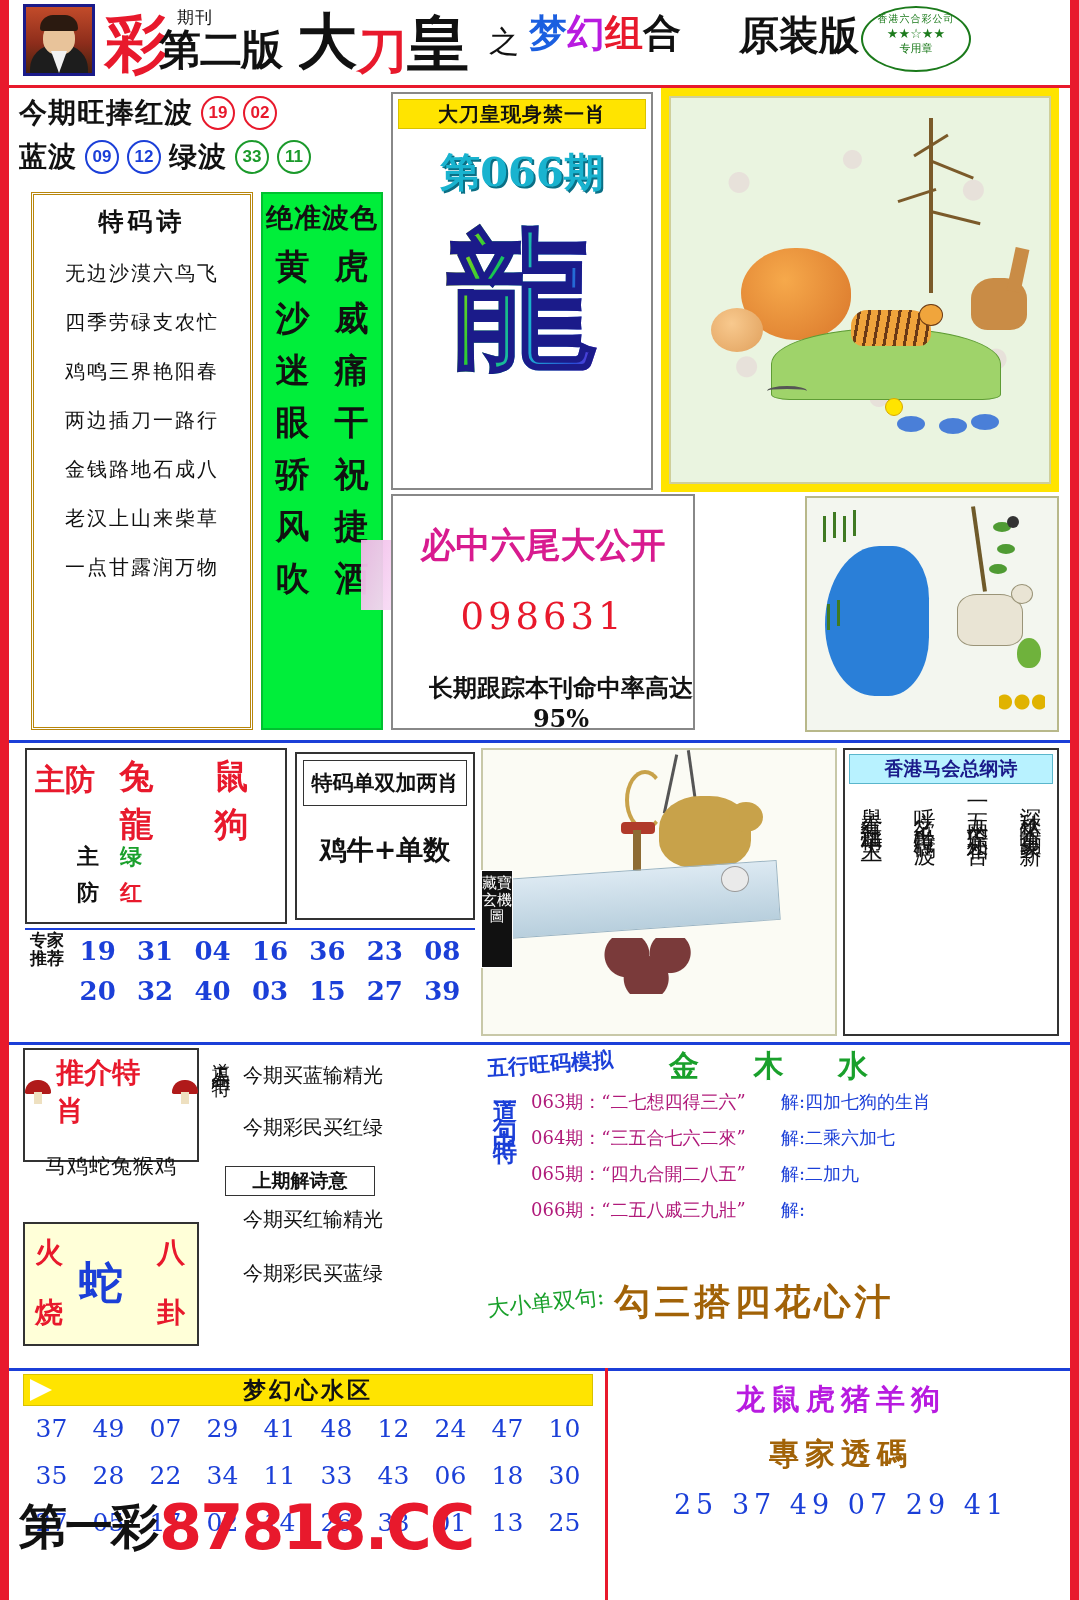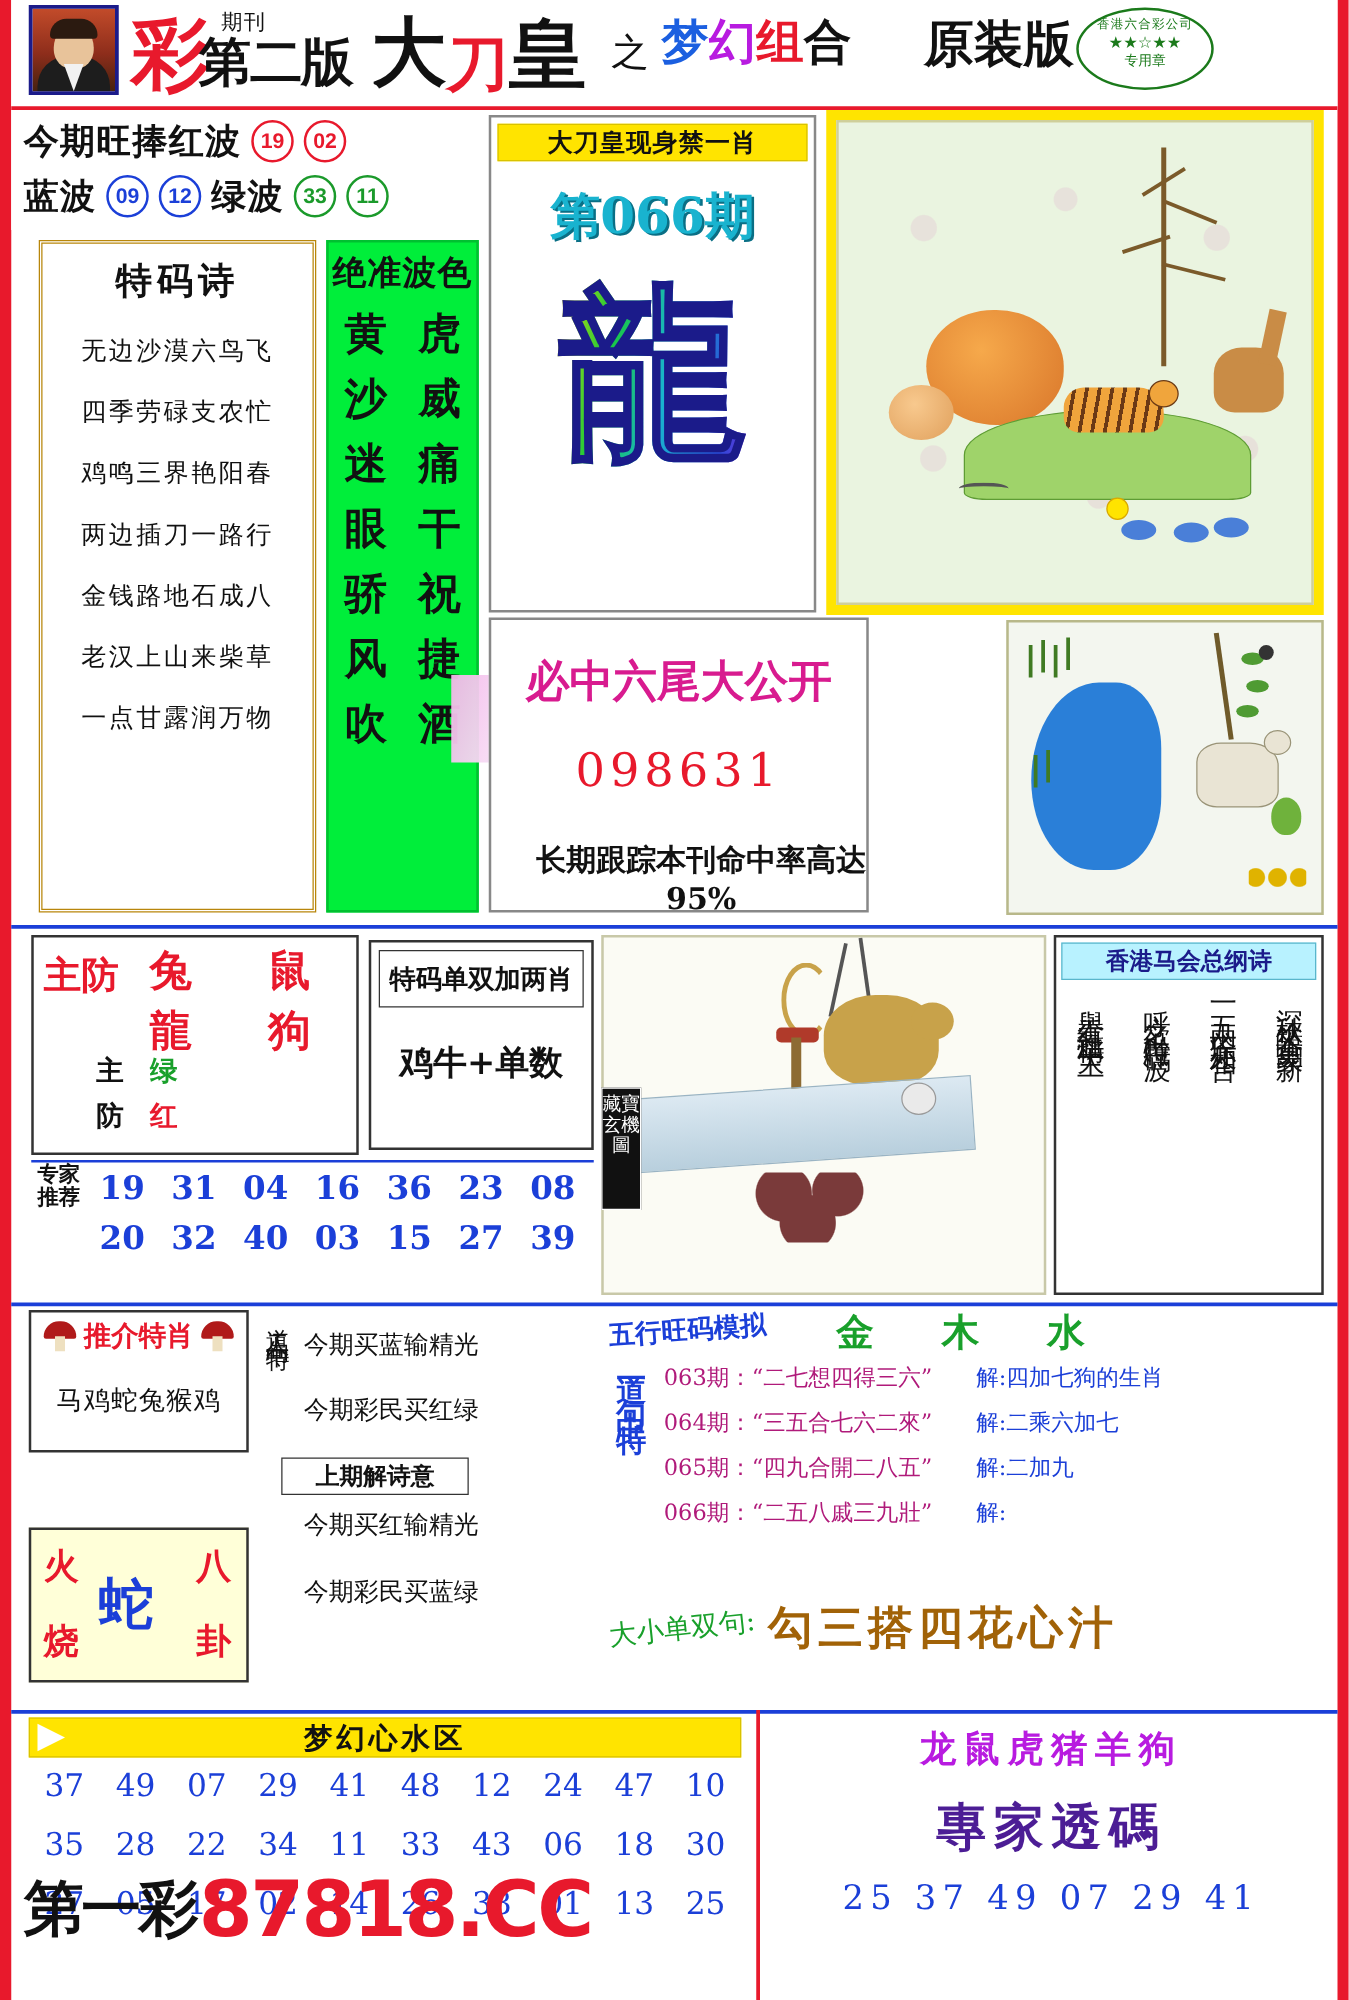--- a/index.html
+++ b/index.html
@@ -129,21 +129,21 @@
   .ball.b { border:2px solid #1b3fd8; color:#1b3fd8; }
   .ball.g { border:2px solid #1b9a2b; color:#1b9a2b; }
 
   
   .poembox {
     position:absolute; left:22px; top:192px; width:222px; height:538px;
     background:#fff; border:3px double #b8860b;
   }
   .poembox .title {
     text-align:center; margin-top:10px;
-    font-family:"DejaVu Serif", serif; font-weight:bold; font-size:29px;
+    font-family:"DejaVu Serif", serif; font-weight:bold; font-size:25px;
     color:#111; letter-spacing:4px;
   }
   .poembox .line {
     text-align:center; margin-top:22px;
     font-family:"DejaVu Serif", serif; font-size:20px; color:#111; letter-spacing:2px;
   }
 
   
   .greenbox {
     position:absolute; left:252px; top:192px; width:122px; height:538px;
@@ -482,21 +482,21 @@
   }
   .mush::before{
     content:''; position:absolute; left:0; top:0; width:26px; height:14px;
     background:#b01a1a; border-radius:14px 14px 2px 2px;
   }
   .mush::after{
     content:''; position:absolute; left:9px; top:12px; width:8px; height:12px;
     background:#eee0c0;
   }
   .tuijie .t {
-    font-family:"DejaVu Serif", serif; font-weight:bold; font-size:22px; color:#e8192c;
+    font-family:"DejaVu Serif", serif; font-weight:bold; font-size:28px; color:#e8192c;
   }
   .tuijie .animals {
     text-align:center; margin-top:22px;
     font-family:"DejaVu Serif", serif; font-size:21px; color:#111; letter-spacing:1px;
   }
   .huoshao {
     position:absolute; left:14px; top:1222px; width:176px; height:124px;
     background:#ffffd8; border:2px solid #333;
   }
   .huoshao .big {
@@ -600,21 +600,21 @@
   }
   .zj-t1 {
     font-family:"DejaVu Serif", serif; font-weight:bold; font-size:30px; color:#19a02b;
     letter-spacing:6px; margin-top:2px;
   }
   .zj-animals {
     font-family:"DejaVu Serif", serif; font-weight:bold; font-size:29px; color:#b81be0;
     letter-spacing:6px; margin-top:8px;
   }
   .zj-t2 {
-    font-family:"DejaVu Serif", serif; font-weight:bold; font-size:40px; color:#4c1d95;
+    font-family:"DejaVu Serif", serif; font-weight:bold; font-size:30px; color:#a16207;
     letter-spacing:6px; margin-top:14px;
   }
   .zj-nums {
     font-family:"DejaVu Serif", serif; font-size:27px; color:#1b3fd8;
     letter-spacing:5px; margin-top:14px;
   }
 
   
   .wm-bottom {
     position:absolute; left:10px; top:1492px; width:680px; height:70px;

